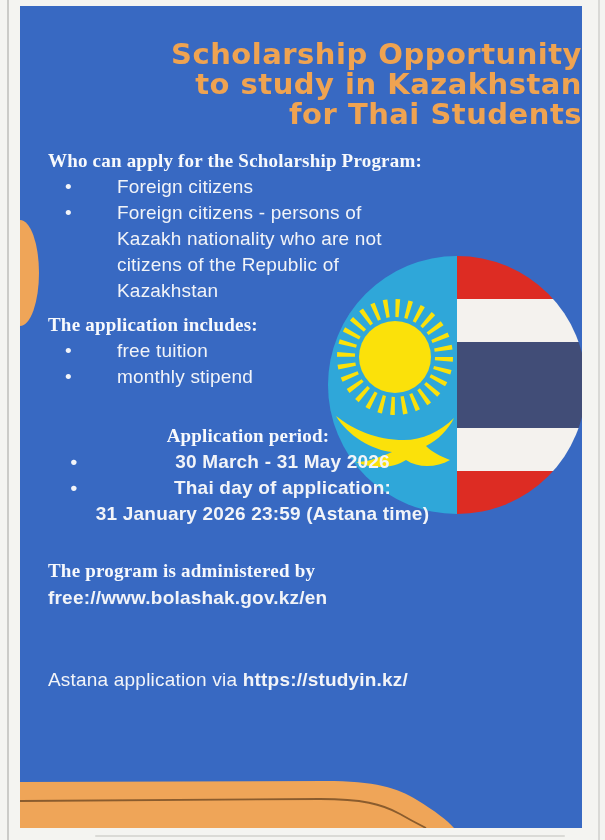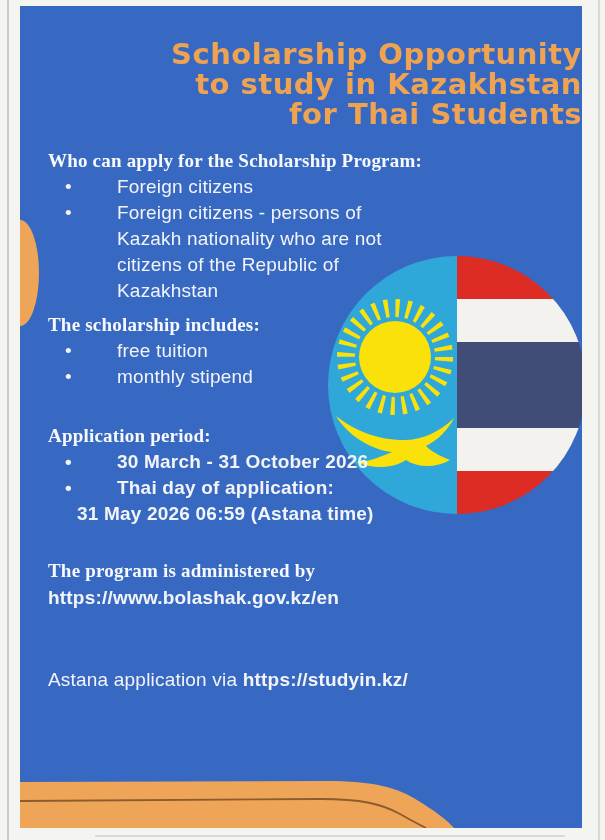--- a/index.html
+++ b/index.html
@@ -42,21 +42,21 @@
   .flags{position:absolute;left:308px;top:250px;width:258px;height:258px;display:block;}
 
   
   .s{position:absolute;left:28px;width:460px;color:#f2f4f8;font-size:19px;line-height:26px;letter-spacing:.2px;}
   .h{font-weight:bold;color:#f7f9fc;font-family:Liberation Serif, serif;}
   .b{display:flex;padding-left:17px;}
   .b .dot{width:18px;flex:0 0 18px;}
   .b .bt{flex:1;margin-left:34px;}
   .s-who{top:142px;width:375px;}
   .s-inc{top:306px;width:375px;}
-  .s-per{top:417px;width:400px;}
+  .s-per{top:417px;width:400px;text-align:center;}
   .s-per .b, .s-per .cont{font-weight:bold;}
   .cont{margin-left:29px;}
   .s-adm{top:551px;width:460px;line-height:27px;}
   .s-app{top:660px;width:480px;line-height:27px;}
   .bold{font-weight:bold;}
 </style>
 </head>
 <body>
 
 <div class="scan">
@@ -111,47 +111,47 @@
         <span class="dot">•</span>
         <span class="bt">Foreign citizens</span>
       </div>
       <div class="b">
         <span class="dot">•</span>
         <span class="bt">Foreign citizens - persons of Kazakh nationality who are not citizens of the Republic of Kazakhstan</span>
       </div>
     </section>
 
     <section class="s s-inc">
-      <div class="h">The scholarship includes:</div>
+      <div class="h">The application includes:</div>
       <div class="b">
         <span class="dot">•</span>
         <span class="bt">free tuition</span>
       </div>
       <div class="b">
         <span class="dot">•</span>
         <span class="bt">monthly stipend</span>
       </div>
     </section>
 
     <section class="s s-per">
       <div class="h">Application period:</div>
       <div class="b">
         <span class="dot">•</span>
-        <span class="bt">30 March - 31 October 2026</span>
+        <span class="bt">30 March - 31 May 2026</span>
       </div>
       <div class="b">
         <span class="dot">•</span>
         <span class="bt">Thai day of application:</span>
       </div>
-      <div class="cont">31 May 2026 06:59 (Astana time)</div>
+      <div class="cont">31 January 2026 23:59 (Astana time)</div>
     </section>
 
     <section class="s s-adm">
       <div class="h">The program is administered by</div>
-      <div class="bold">https://www.bolashak.gov.kz/en</div>
+      <div class="bold">free://www.bolashak.gov.kz/en</div>
     </section>
 
     <section class="s s-app">
       <div><span>Astana application via </span><span class="bold">https://studyin.kz/</span></div>
     </section>
 
     <svg class="deco-bottom" viewBox="0 0 562 50" preserveAspectRatio="none">
       <path fill="#efa558" d="M0 4 L305 3 C 355 3 378 10 397 22 C 415 33 427 42 434 50 L0 50 Z"></path>
       <path fill="none" stroke="#8a5c2e" stroke-width="1.8" d="M0 23 L300 21 C 342 21 362 26 380 36 C 392 43 400 47 406 50"></path>
     </svg>

